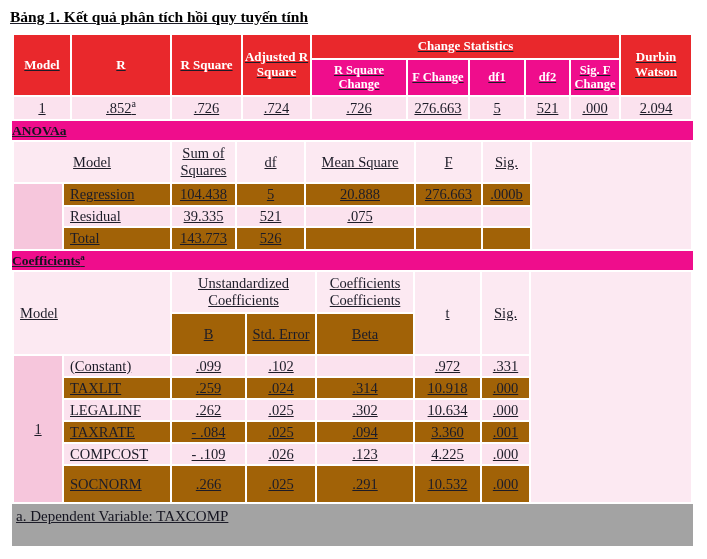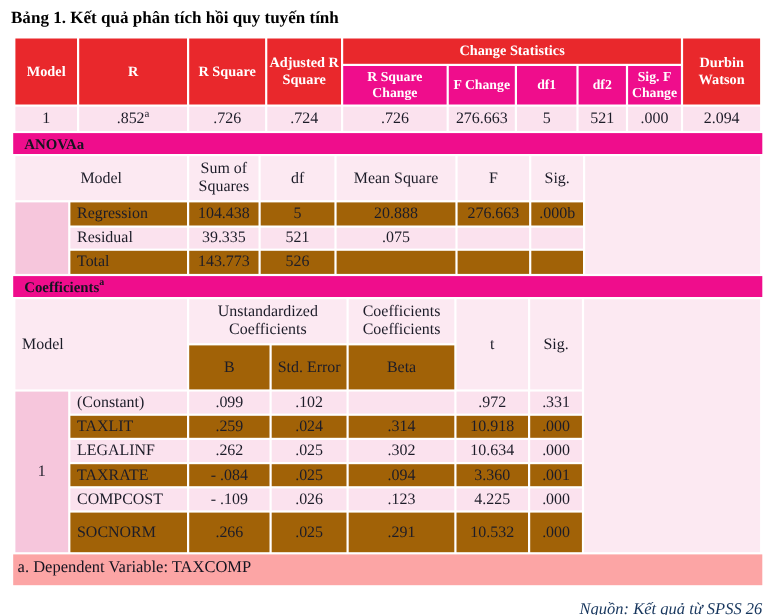--- a/index.html
+++ b/index.html
@@ -1,38 +1,38 @@
 <!DOCTYPE html>
 <html><head>
 <meta charset="utf-8">
 <style>
   html,body { margin:0; padding:0; background:#ffffff; }
   body { width:707px; height:559px; font-family:"Liberation Serif", serif; color:#1c1c28; }
-  .page { position:relative; width:707px; height:559px; overflow:hidden; }
+  .page { position:relative; width:707px; height:559px; overflow:hidden;text-decoration:underline; }
   .title { margin:8px 0 7px 10px; font-size:15.5px; font-weight:bold; color:#000000; }
   .tablewrap { margin-left:12px; width:681px; }
 
   table { border-collapse:separate; border-spacing:2px; table-layout:fixed; width:681px; }
   td { text-align:center; vertical-align:middle; font-size:14.5px; line-height:1.15; overflow:hidden; padding:0; color:#1c1c28; }
 
   .red  { background:#E9282C; color:#ffffff; font-weight:bold; font-size:13px; }
   .mag  { background:#EF0D8C; color:#ffffff; font-weight:bold; font-size:12.5px; }
   .p0   { background:#FCE9F2; }   
   .p1   { background:#FBE2EE; }   
   .p2   { background:#a16207; }   
   .ind  { background:#F6C6DC; }   
   .lbl  { text-align:left; padding-left:6px; }
 
-  .band { background:#EF0D8C; height:19px; line-height:19px; padding-left:10px;
+  .band { background:#EF0D8C; height:19px; line-height:19px; padding-left:0;
           font-weight:bold; font-size:13.5px; color:#141420; }
   .band sup { font-size:9px; }
 
   sup { font-size:10px; line-height:0; }
 
-  .footnote { background:#fca5a5; height:28px; line-height:25px; padding-left:4px;
+  .footnote { background:#a3a3a3; height:42px; line-height:25px; padding-left:4px;
               font-size:15px; color:#141420; margin-top:0; }
   .source { margin:14px 14px 0 0; text-align:right; font-style:italic;
             font-size:15px; color:#17365D; }
 </style>
 </head>
 <body>
 
 <div class="page">
 
   <div class="title">Bảng 1. Kết quả phân tích hồi quy tuyến tính</div>

